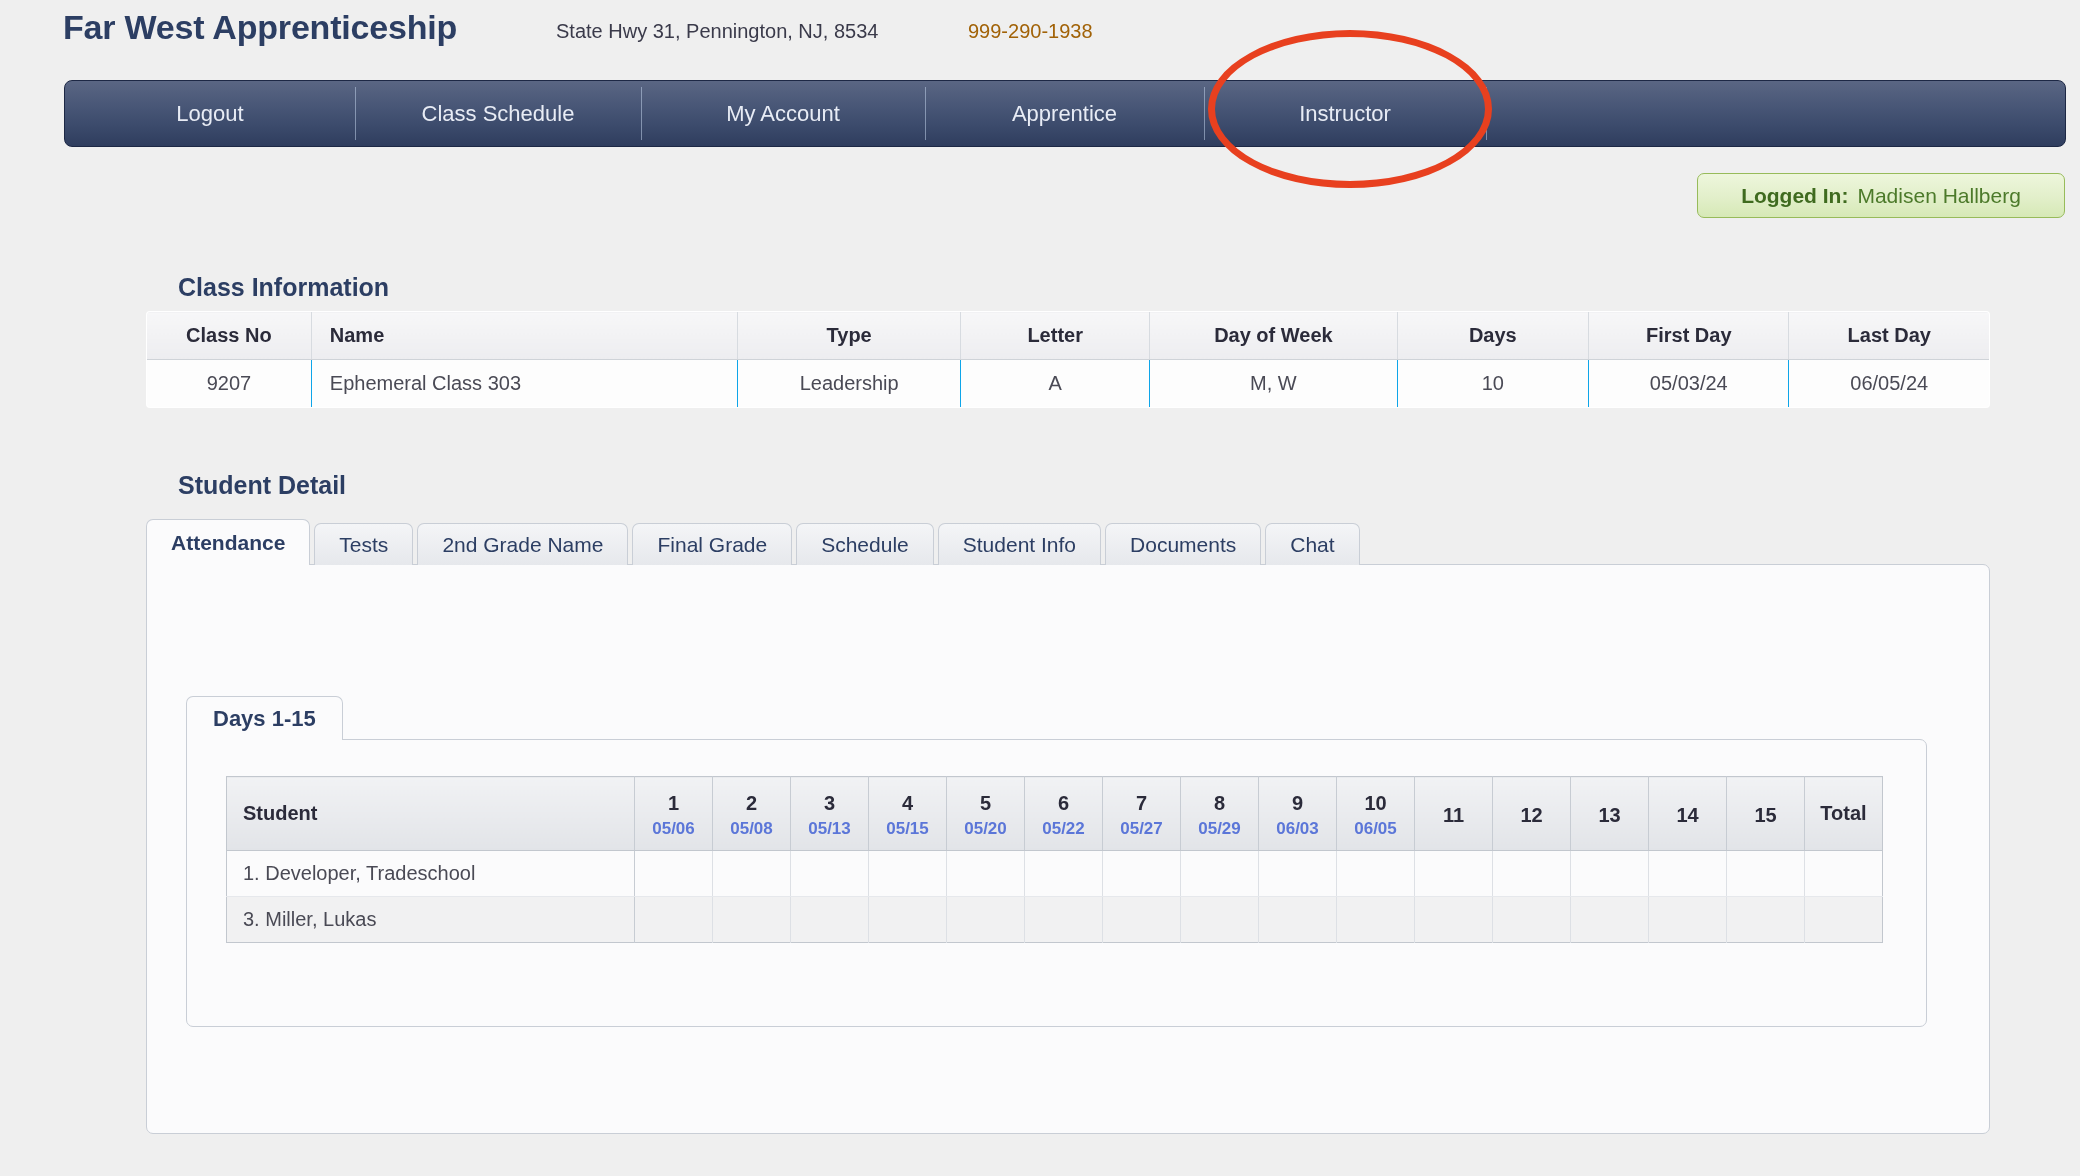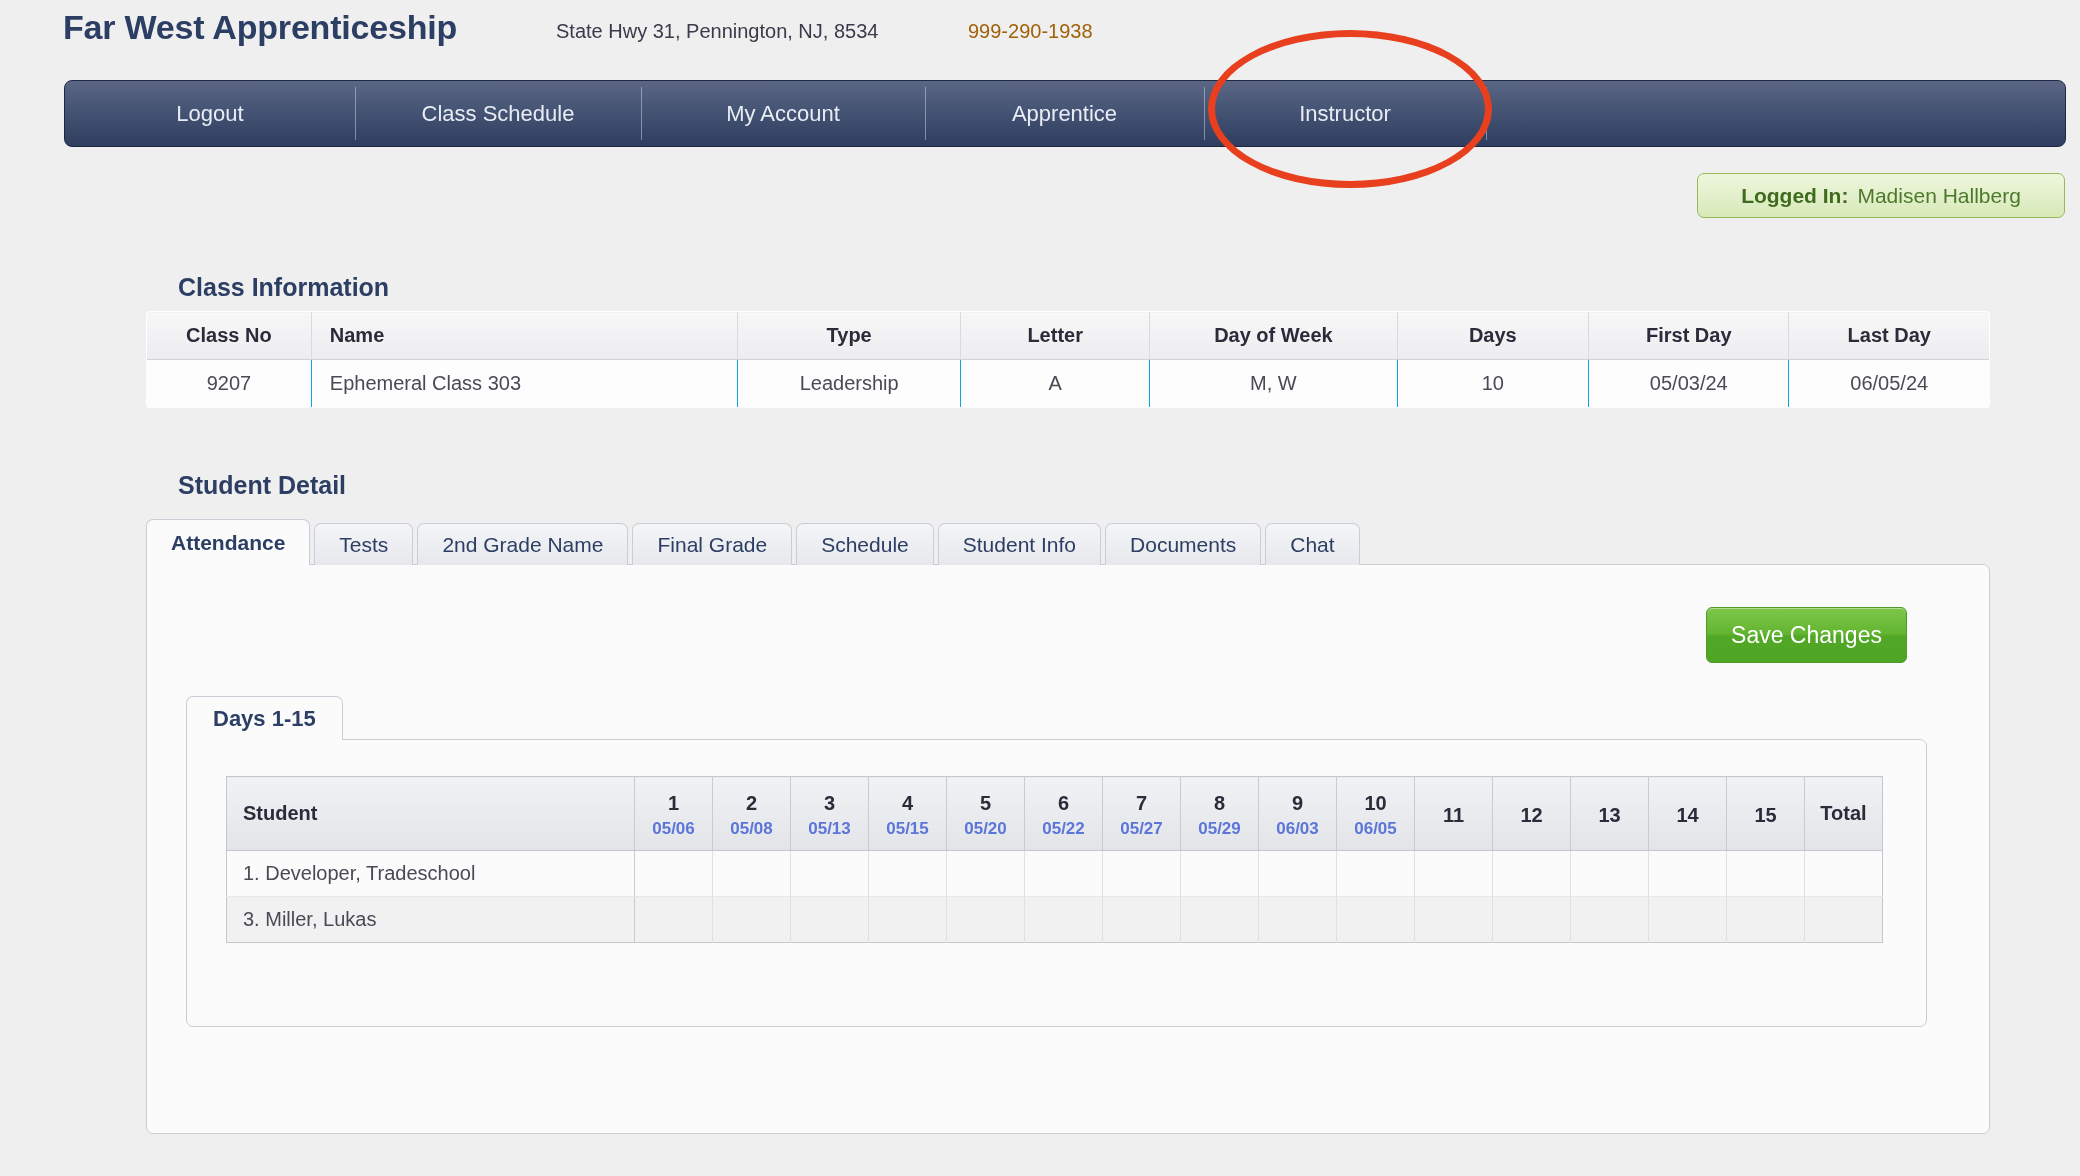--- a/index.html
+++ b/index.html
@@ -318,21 +318,20 @@
     </div>
     <div class="tab">
       <span>Documents</span>
     </div>
     <div class="tab">
       <span>Chat</span>
     </div>
   </div>
 
 <div id="attendance-panel">
-  <div id="save-changes-button">Save Changes</div>
 
   <div id="days-tab-strip">
     <div id="days-tab">Days 1-15</div>
   </div>
 
   <div id="days-box">
     <table id="attendance-table">
       <thead>
           <tr>
             <th class="student-head">Student</th>

